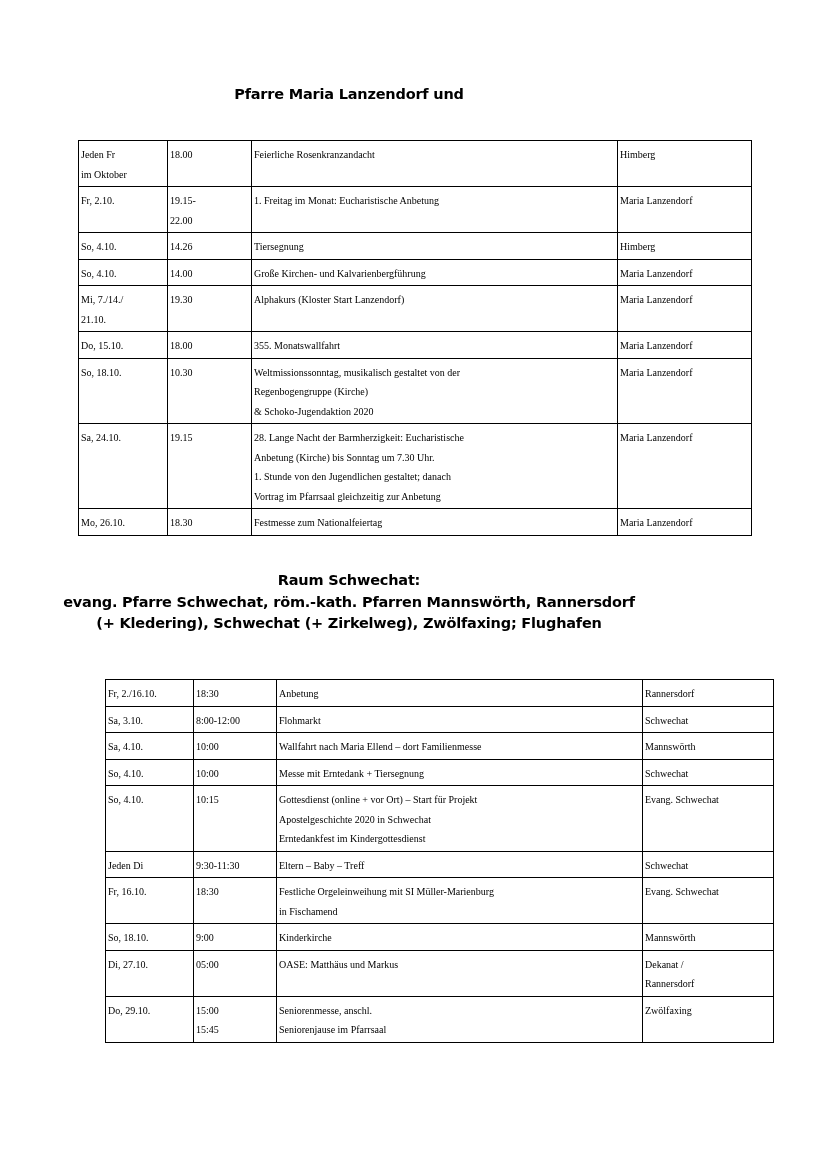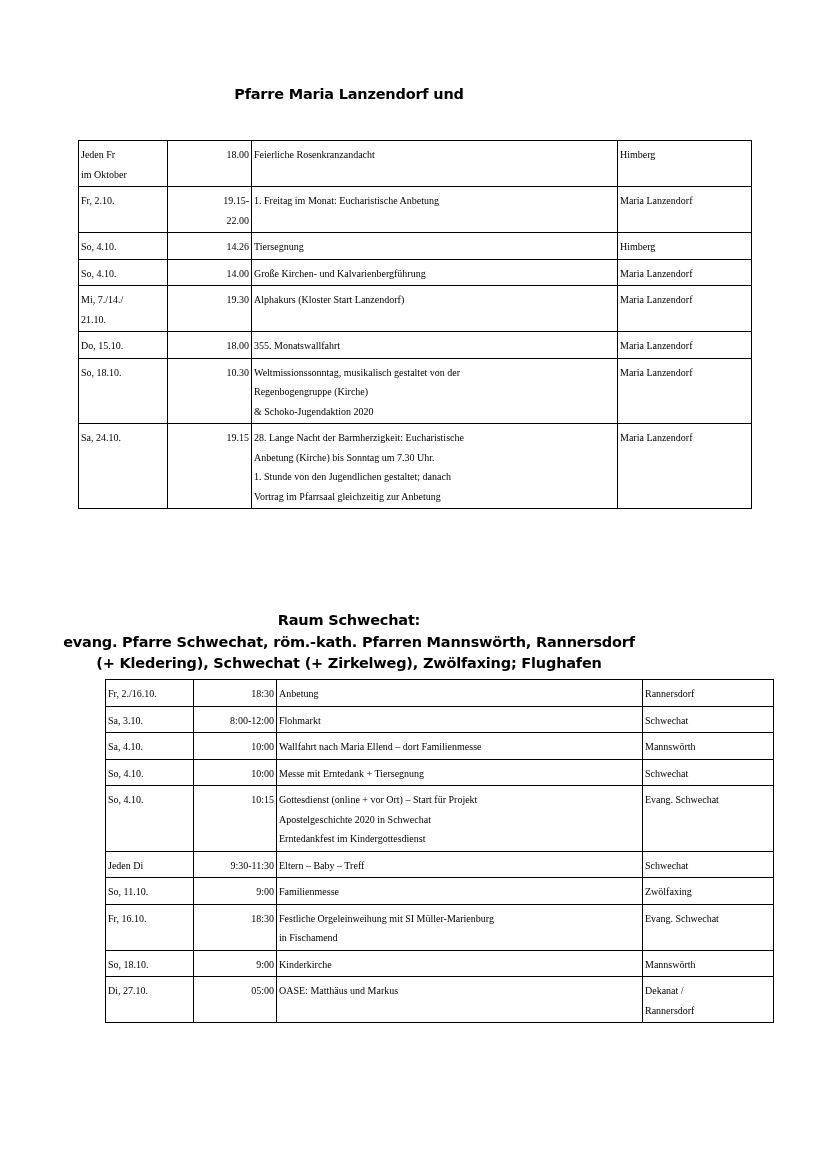--- a/index.html
+++ b/index.html
@@ -20,37 +20,37 @@
       left: 0;
       width: 698px;
       text-align: center;
       font-family: "DejaVu Sans", sans-serif;
       font-weight: bold;
       font-size: 14.5px;
       letter-spacing: -0.2px;
     }
     .section-heading .line { display: block; }
     #heading-1 { top: 81px; line-height: 27px; }
-    #heading-2 { top: 610px; line-height: 21.5px; }
+    #heading-2 { top: 570px; line-height: 21.5px; }
 
     table.schedule {
       position: absolute;
       border-collapse: collapse;
       table-layout: fixed;
       font-family: "Liberation Serif", serif;
       font-size: 10px;
       line-height: 19.5px;
     }
     table.schedule td {
       border: 1.2px solid #000;
       vertical-align: top;
       padding: 4px 2px 2px 2px;
       white-space: pre-line;
     }
-    table.schedule td.time { text-align: right; }
+    table.schedule td.time { text-align: left; }
     #table-1 { left: 78px; top: 140px; width: 673px; }
     #table-1 col.c1 { width: 89px; }
     #table-1 col.c2 { width: 84px; }
     #table-1 col.c3 { width: 366px; }
     #table-1 col.c4 { width: 134px; }
 
     #table-2 { left: 81px; top: 679px; width: 668px; margin-left: 24px; }
     #table-2 col.c1 { width: 88px; }
     #table-2 col.c2 { width: 83px; }
     #table-2 col.c3 { width: 366px; }
@@ -120,20 +120,26 @@
       </tr>
       <tr>
         <td>Sa, 24.10.</td>
         <td class="time">19.15</td>
         <td>28. Lange Nacht der Barmherzigkeit: Eucharistische
 Anbetung (Kirche) bis Sonntag um 7.30 Uhr.
 1. Stunde von den Jugendlichen gestaltet; danach
 Vortrag im Pfarrsaal gleichzeitig zur Anbetung</td>
         <td>Maria Lanzendorf</td>
       </tr>
+      <tr>
+        <td>Mo, 26.10.</td>
+        <td class="time">18.30</td>
+        <td>Festmesse zum Nationalfeiertag</td>
+        <td>Maria Lanzendorf</td>
+      </tr>
     </tbody>
 </table>
 
 <div class="section-heading" id="heading-2">
   <span class="line">Raum Schwechat:</span>
   <span class="line">evang. Pfarre Schwechat, röm.-kath. Pfarren Mannswörth, Rannersdorf</span>
   <span class="line">(+ Kledering), Schwechat (+ Zirkelweg), Zwölfaxing; Flughafen</span>
 </div>
 
 <table class="schedule" id="table-2">
@@ -176,39 +182,41 @@
 Erntedankfest im Kindergottesdienst</td>
         <td>Evang. Schwechat</td>
       </tr>
       <tr>
         <td>Jeden Di</td>
         <td class="time">9:30-11:30</td>
         <td>Eltern – Baby – Treff</td>
         <td>Schwechat</td>
       </tr>
       <tr>
-        <td>So, 11.10.</td>
-        <td class="time">9:00</td>
-        <td>Familienmesse</td>
-        <td>Zwölfaxing</td>
-      </tr>
-      <tr>
         <td>Fr, 16.10.</td>
         <td class="time">18:30</td>
         <td>Festliche Orgeleinweihung mit SI Müller-Marienburg
 in Fischamend</td>
         <td>Evang. Schwechat</td>
       </tr>
       <tr>
         <td>So, 18.10.</td>
         <td class="time">9:00</td>
         <td>Kinderkirche</td>
         <td>Mannswörth</td>
       </tr>
       <tr>
         <td>Di, 27.10.</td>
         <td class="time">05:00</td>
         <td>OASE: Matthäus und Markus</td>
         <td>Dekanat /
 Rannersdorf</td>
       </tr>
+      <tr>
+        <td>Do, 29.10.</td>
+        <td class="time">15:00
+15:45</td>
+        <td>Seniorenmesse, anschl.
+Seniorenjause im Pfarrsaal</td>
+        <td>Zwölfaxing</td>
+      </tr>
     </tbody>
 </table>
 
 </body></html>

